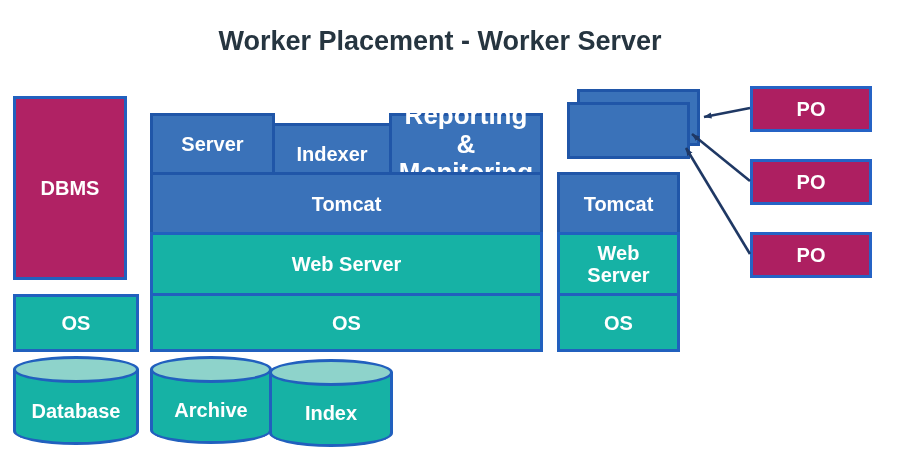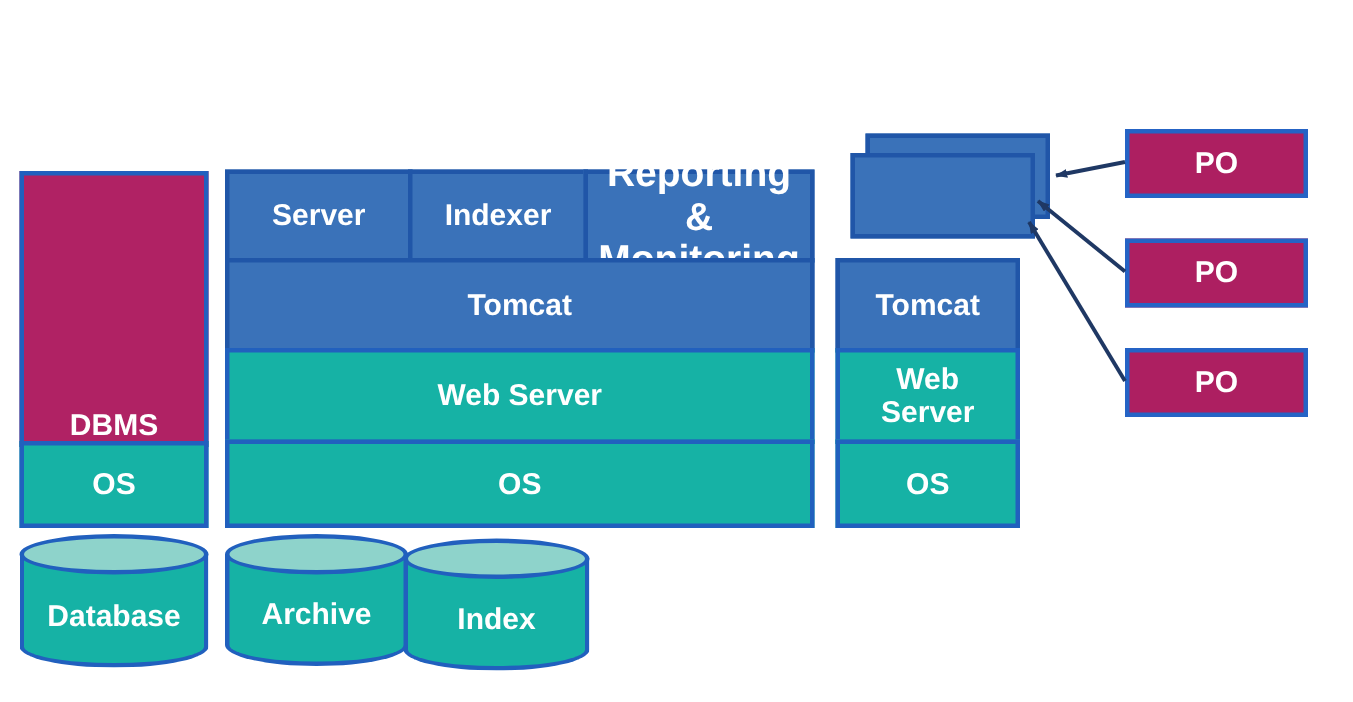--- a/index.html
+++ b/index.html
@@ -14,26 +14,26 @@
   .b{
     position:absolute;box-sizing:border-box;display:flex;align-items:center;justify-content:center;
     color:#ffffff;font-weight:bold;font-size:20px;text-align:center;line-height:1.1;
   }
   .blue{background:#3a72b9;border:3px solid #2056a8;}
   .teal{background:#16b2a5;border:3px solid #2160be;}
   .magenta{background:#b02264;border:3px solid #2160be;}
   .po{background:#ad1f61;border:3px solid #2563c5;}
 
   
-  .dbms{left:13px;top:114px;width:126px;height:184px;align-items:flex-end;}
+  .dbms{left:13px;top:96px;width:114px;height:184px;}
   .os-left{left:13px;top:294px;width:126px;height:58px;}
 
   
   .server{left:150px;top:113px;width:125px;height:62px;}
-  .indexer{left:272px;top:113px;width:120px;height:62px;}
+  .indexer{left:272px;top:123px;width:120px;height:62px;}
   .reporting{left:389px;top:113px;width:154px;height:62px;font-size:26px;}
   .tomcat-mid{left:150px;top:172px;width:393px;height:63px;}
   .web-mid{left:150px;top:232px;width:393px;height:64px;}
   .os-mid{left:150px;top:293px;width:393px;height:59px;}
 
   
   .stack-layer{position:absolute;box-sizing:border-box;background:#3a72b9;border:3px solid #2056a8;}
   .stack-back{left:577px;top:89px;width:123px;height:57px;}
   .stack-middle{left:567px;top:102px;width:123px;height:57px;}
   .workers-front{left:557px;top:115px;width:123px;height:60px;}
@@ -66,20 +66,21 @@
     display:flex;align-items:center;justify-content:center;
     color:#ffffff;font-weight:bold;font-size:20px;
   }
   .arrows{position:absolute;left:0;top:0;width:902px;height:468px;pointer-events:none;}
 </style>
 </head>
 <body>
 
 <div class="canvas">
 
+  <div class="title">Worker Placement - Worker Server</div>
 
   <div class="b magenta dbms">
     <span>DBMS</span>
   </div>
   <div class="b teal os-left">
     <span>OS</span>
   </div>
   <div class="cylinder cyl-database">
     <div class="cyl-body"></div>
     <div class="cyl-top"></div>

